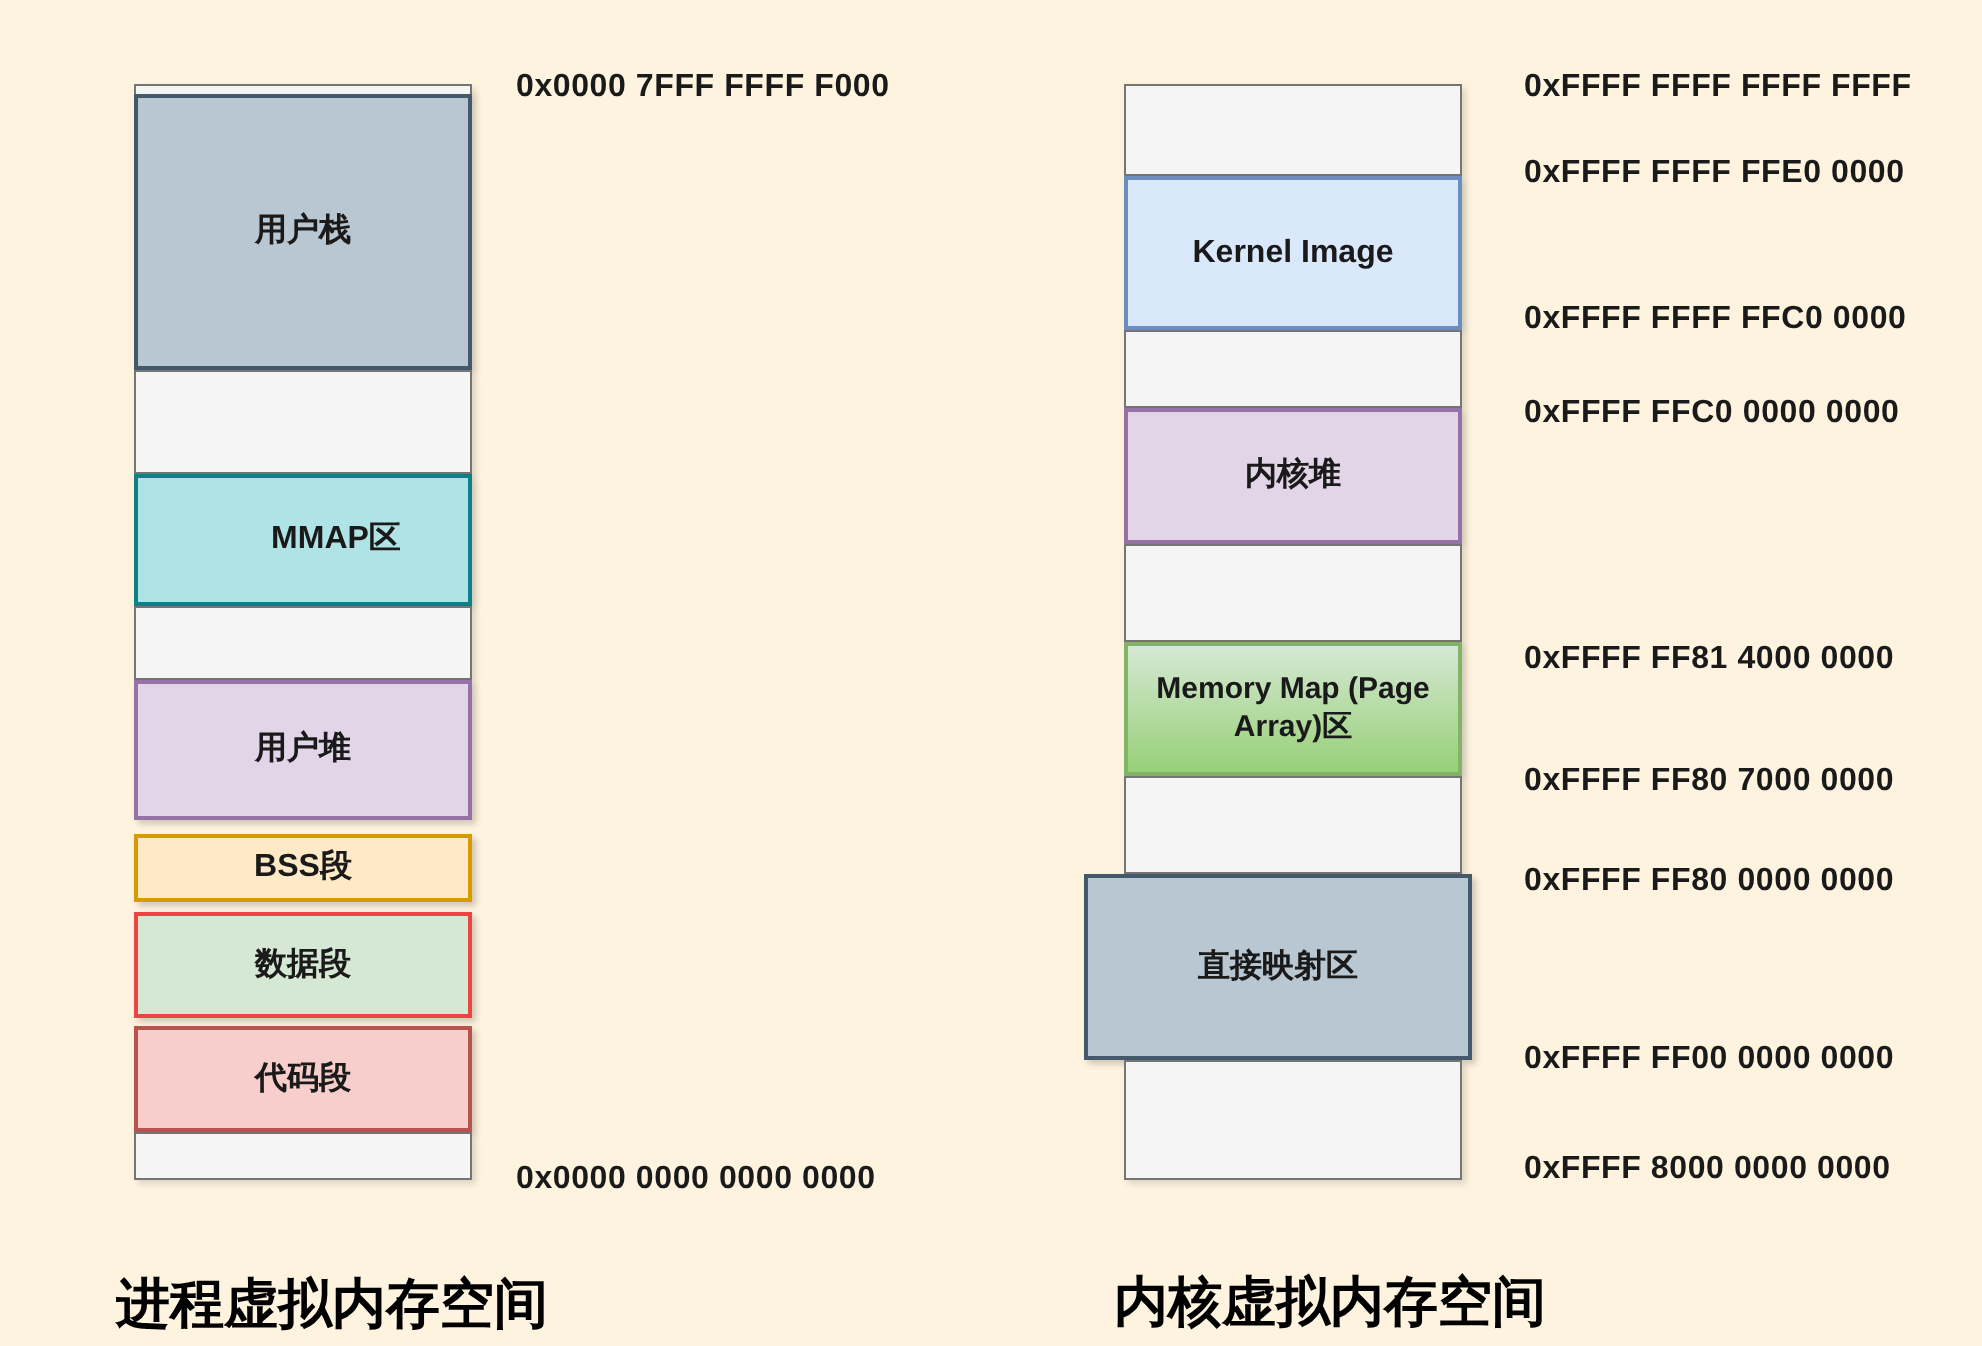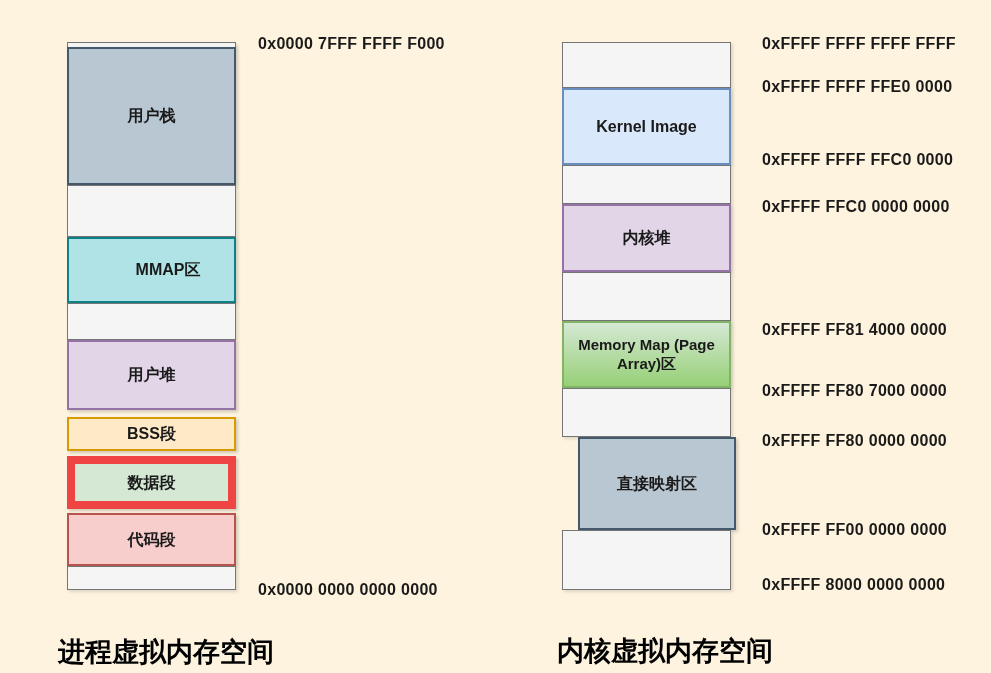--- a/index.html
+++ b/index.html
@@ -19,21 +19,21 @@
     text-align:center;
     font-weight:bold; font-size:16px; color:#1a1a1a;
     box-shadow:2px 2px 3px rgba(0,0,0,0.18);
     line-height:1.25;
   }
   .seg.white   { background:#f5f5f5; border:1px solid #757575; box-shadow:2px 2px 3px rgba(0,0,0,0.12); }
   .seg.stackbl { background:#b9c7d2; border:2px solid #44596c; }
   .seg.teal    { background:#b0e3e6; border:2px solid #0e8088; }
   .seg.purple  { background:#e1d5e7; border:2px solid #9673a6; }
   .seg.orange  { background:#ffe9c7; border:2px solid #d79b00; }
-  .seg.green   { background:#d5e8d4; border:8px solid #ef4444; }
+  .seg.green   { background:#d5e8d4; border:2px solid #ef4444; }
   .seg.red     { background:#f8cecc; border:2px solid #b85450; }
   .seg.blue    { background:#dae8fc; border:2px solid #6c8ebf; }
   .seg.greengrad { background:linear-gradient(180deg,#d5e8d4 0%,#97d077 100%); border:2px solid #82b366; font-size:15px; }
 
   
   .l0 { left:67px; top:42px;  width:169px; height:6px;   }
   .l1 { left:67px; top:47px;  width:169px; height:138px; }
   .l2 { left:67px; top:185px; width:169px; height:52px;  }
   .l3 { left:67px; top:237px; width:169px; height:66px;padding-left:33px;  }
   .l4 { left:67px; top:303px; width:169px; height:37px;  }
@@ -44,21 +44,21 @@
   .l9 { left:67px; top:566px; width:169px; height:24px;  }
 
   
   .r0 { left:562px; top:42px;  width:169px; height:46px; }
   .r1 { left:562px; top:88px;  width:169px; height:77px; }
   .r2 { left:562px; top:165px; width:169px; height:39px; }
   .r3 { left:562px; top:204px; width:169px; height:68px; }
   .r4 { left:562px; top:272px; width:169px; height:49px; }
   .r5 { left:562px; top:321px; width:169px; height:67px; }
   .r6 { left:562px; top:388px; width:169px; height:49px; }
-  .r7 { left:578px; top:437px; width:158px; height:93px; }
+  .r7 { left:542px; top:437px; width:194px; height:93px; }
   .r8 { left:562px; top:530px; width:169px; height:60px; }
 
   .seg .lbl { padding:0 8px; }
 
   
   .addr {
     position:absolute;
     font-weight:bold; font-size:16px; color:#1a1a1a;
     letter-spacing:0.3px; white-space:nowrap;
   }

